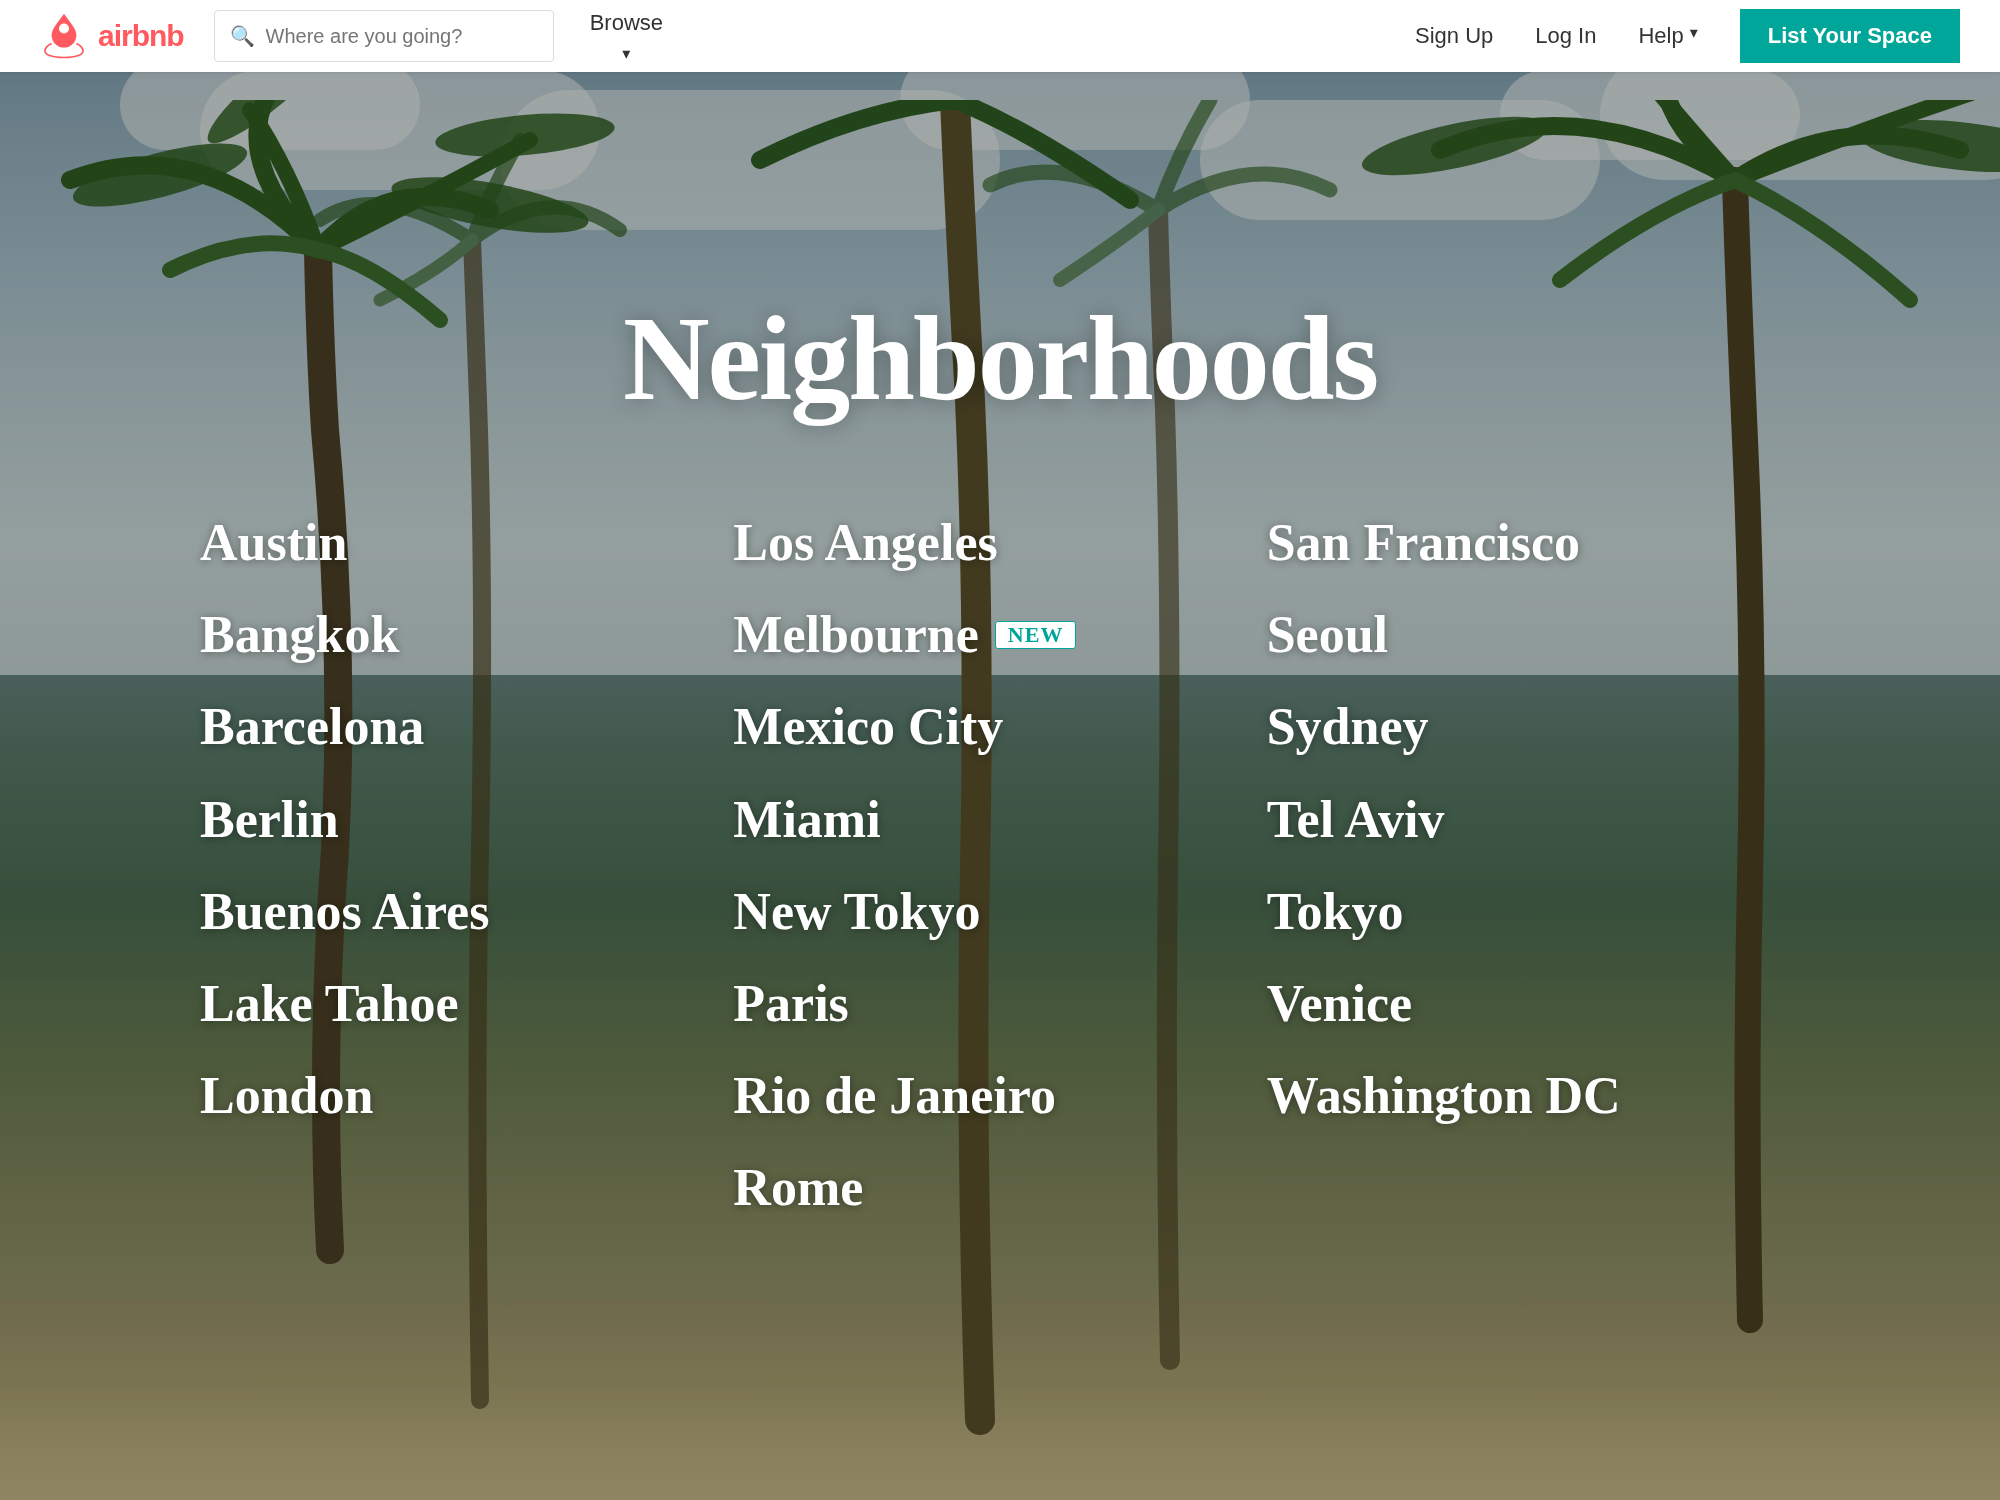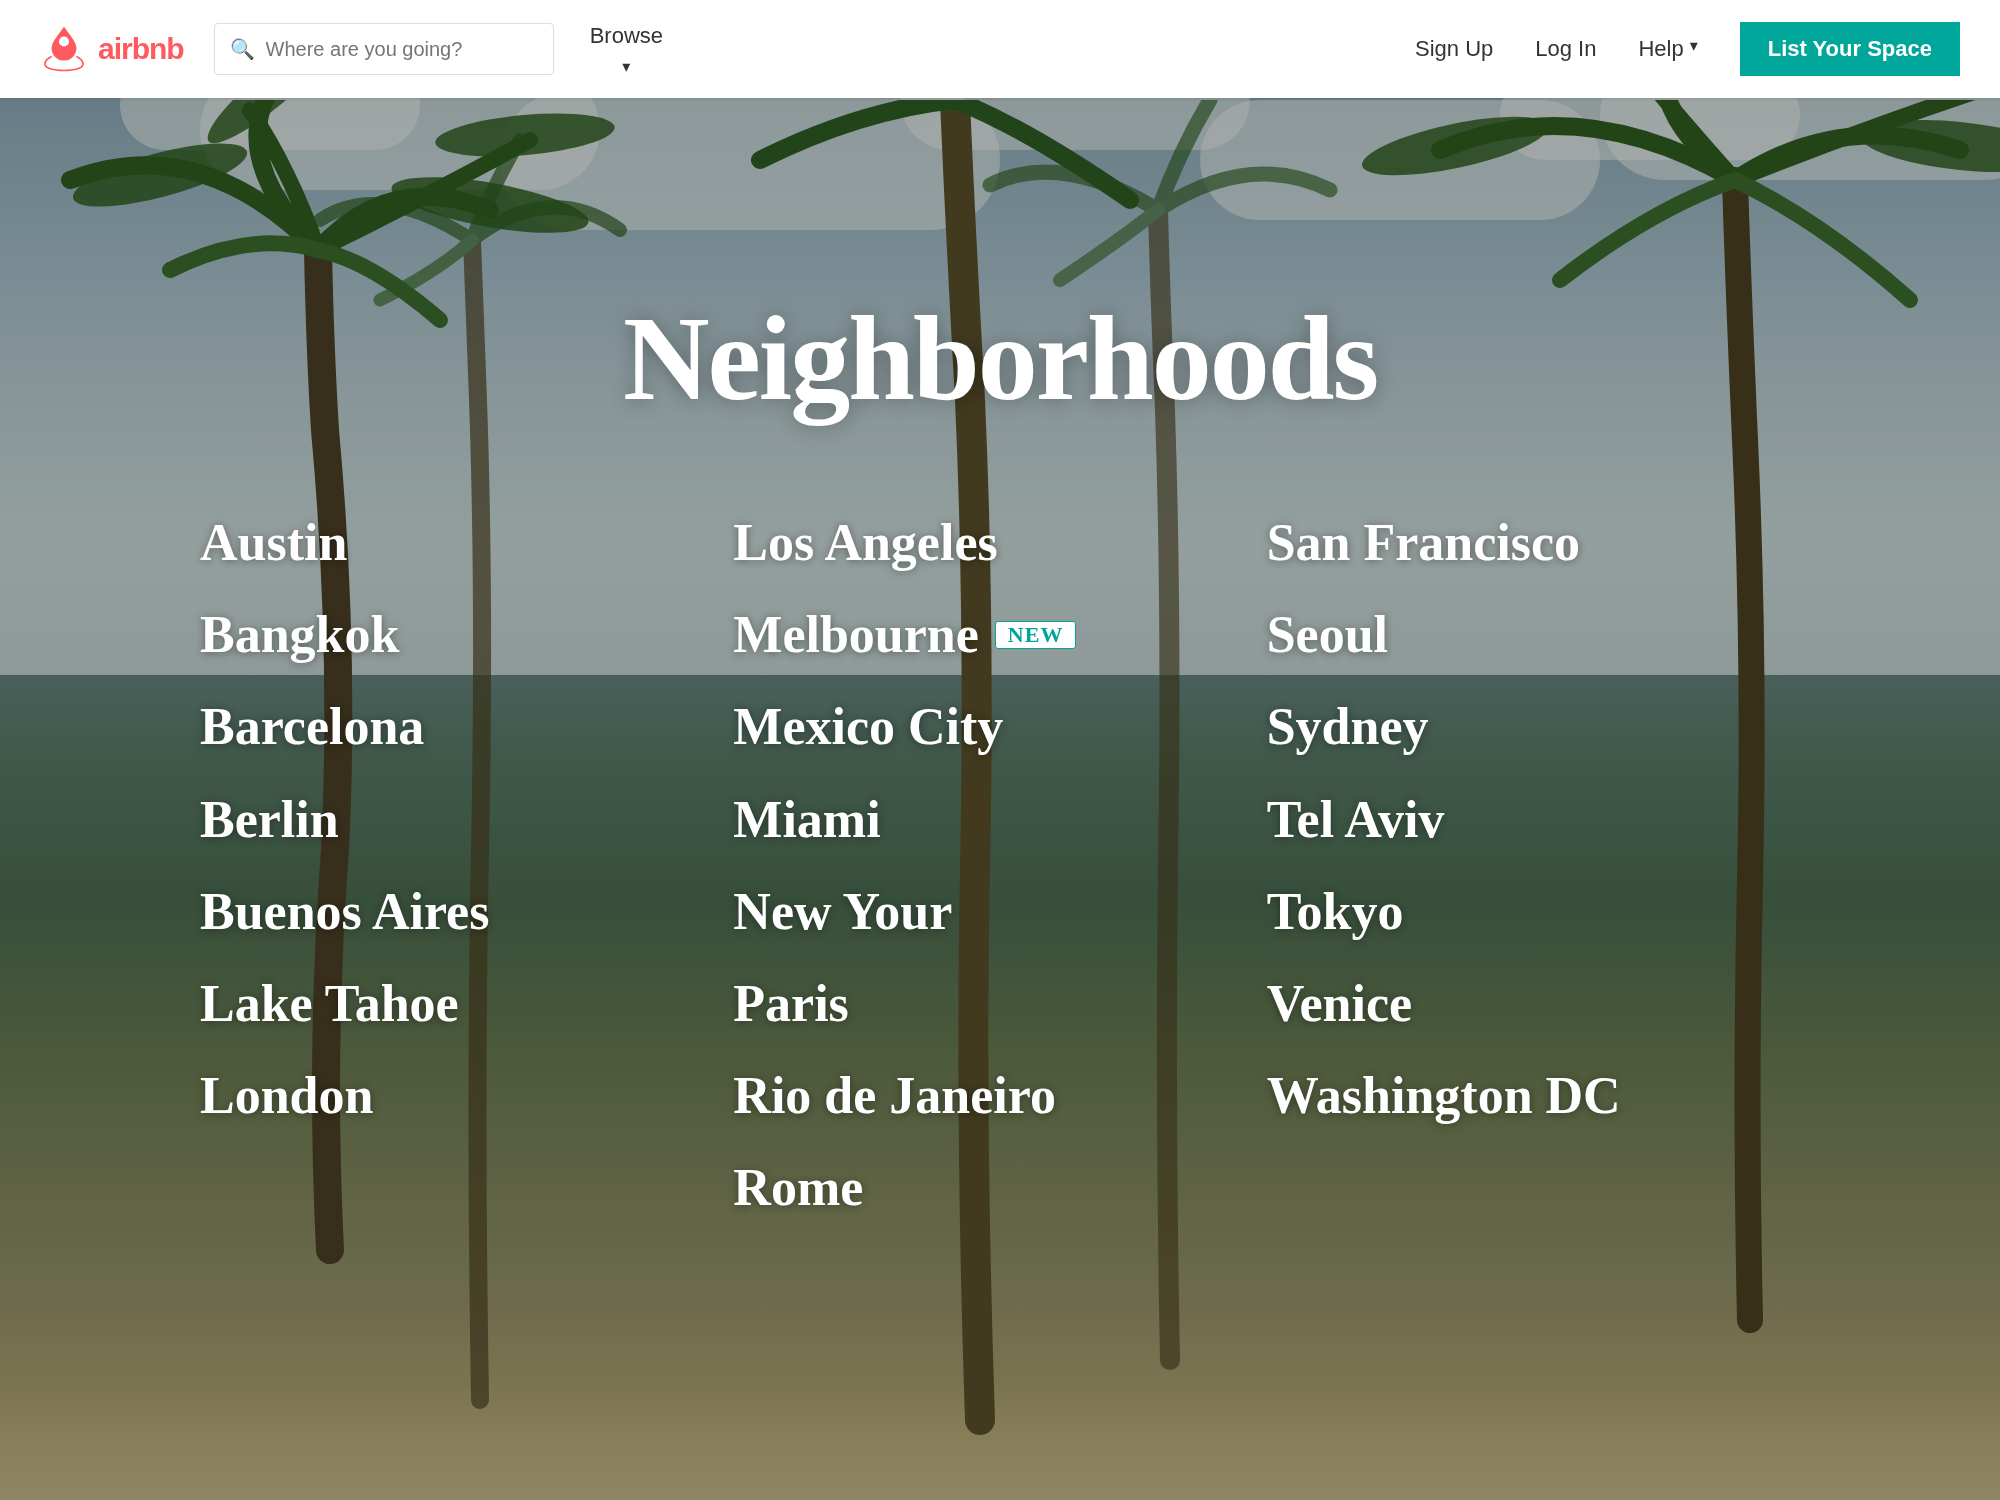--- a/index.html
+++ b/index.html
@@ -101,21 +101,21 @@
       position: absolute;
       top: 0; left: 0; right: 0; bottom: 0;
       background: rgba(20, 30, 20, 0.35);
       z-index: 4;
     }
 
     
     nav {
       position: absolute;
       top: 0; left: 0; right: 0;
-      height: 98px;
+      height: 72px;
       background: white;
       display: flex;
       align-items: center;
       padding: 0 40px;
       z-index: 100;
       box-shadow: 0 1px 3px rgba(0,0,0,0.1);
     }
 
     .nav-logo {
       display: flex;
@@ -422,21 +422,21 @@
           <span class="city-name">Melbourne</span>
           <span class="new-badge">NEW</span>
         </div>
         <div class="city-item">
           <span class="city-name">Mexico City</span>
         </div>
         <div class="city-item">
           <span class="city-name">Miami</span>
         </div>
         <div class="city-item">
-          <span class="city-name">New Your</span>
+          <span class="city-name">New Tokyo</span>
         </div>
         <div class="city-item">
           <span class="city-name">Paris</span>
         </div>
         <div class="city-item">
           <span class="city-name">Rio de Janeiro</span>
         </div>
         <div class="city-item">
           <span class="city-name">Rome</span>
         </div>

